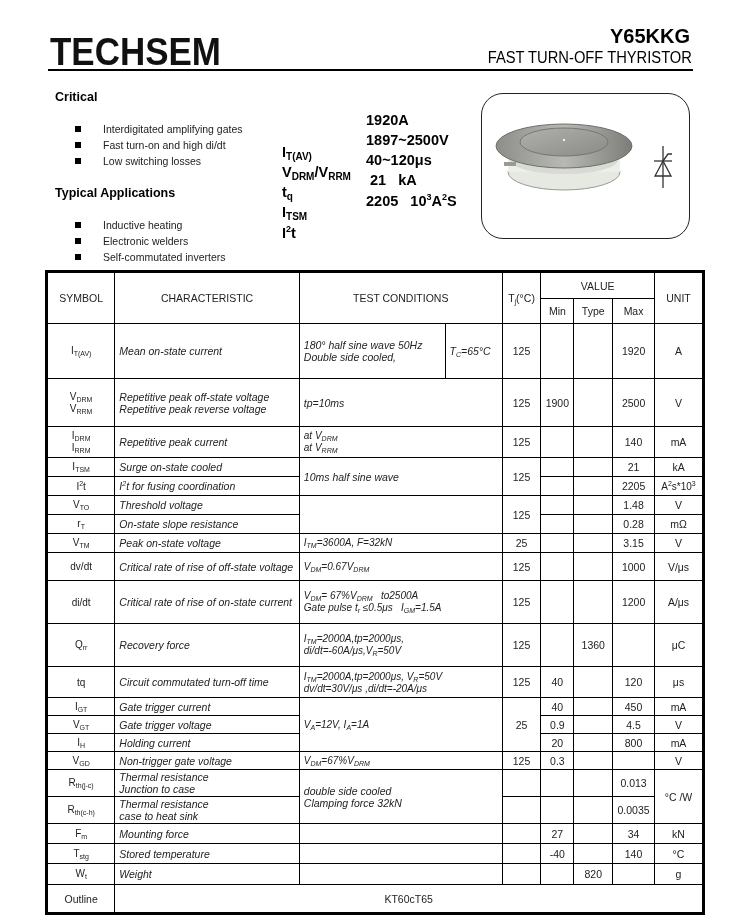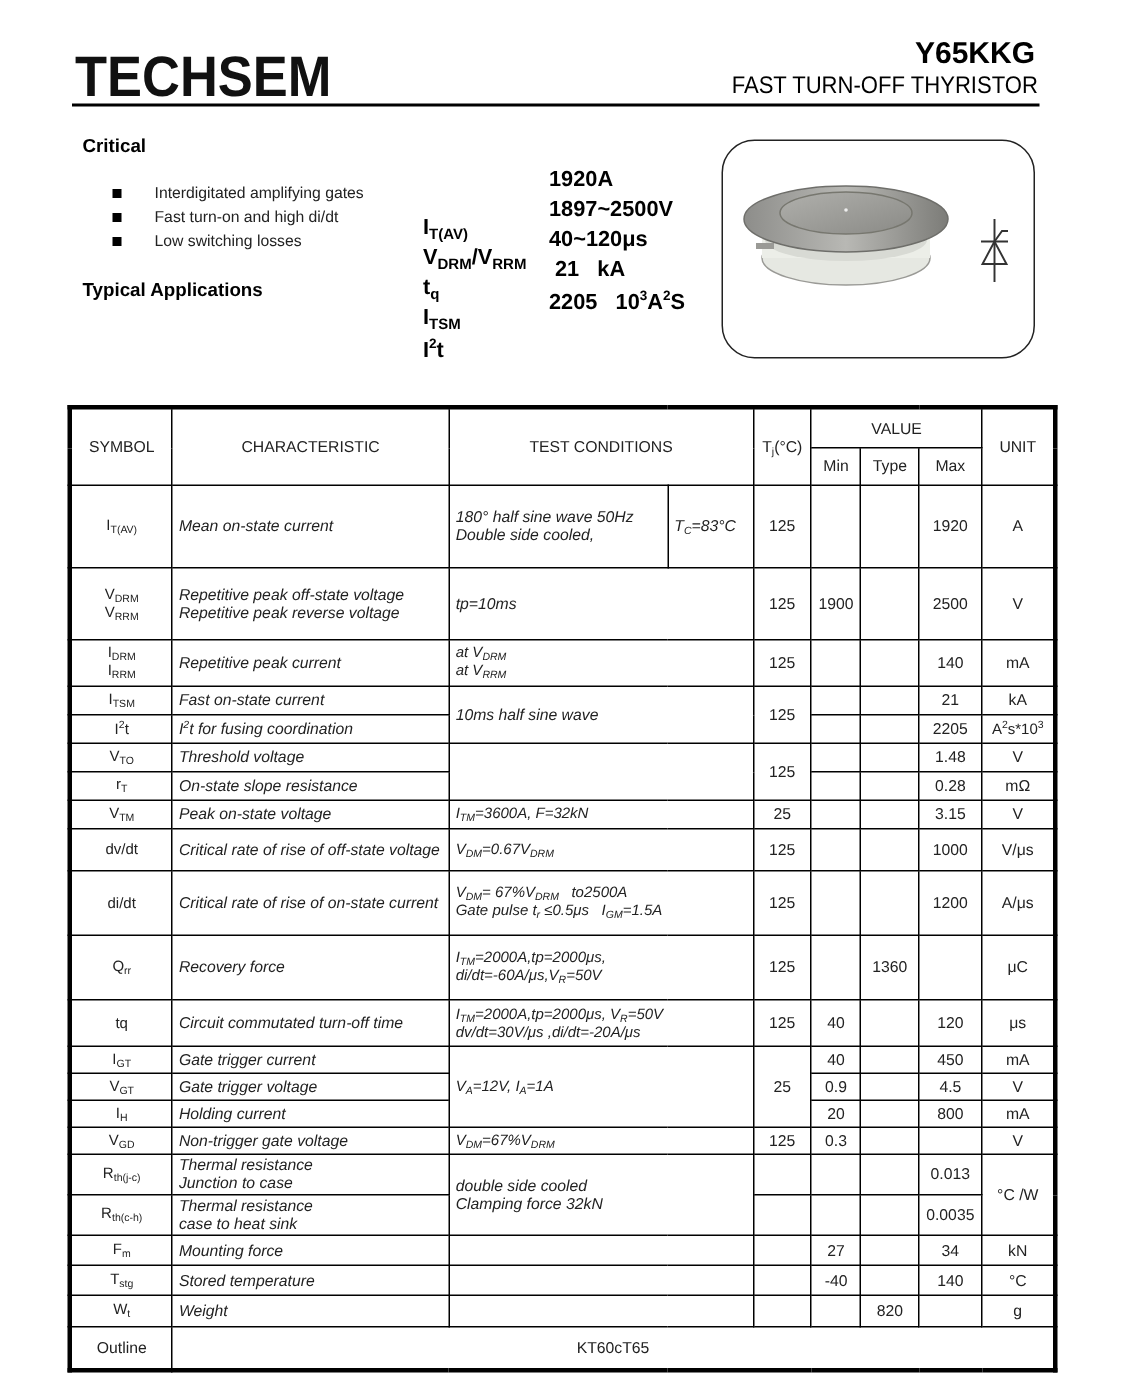--- a/index.html
+++ b/index.html
@@ -50,20 +50,25 @@
 <div class="header-rule"></div>
 
 <div class="features">
   <div class="sec-title">Critical</div>
   <ul class="feat-list">
     <li><span class="bullet"></span><span>Interdigitated amplifying gates</span></li>
     <li><span class="bullet"></span><span>Fast turn-on and high di/dt</span></li>
     <li><span class="bullet"></span><span>Low switching losses</span></li>
   </ul>
   <div class="sec-title">Typical Applications</div>
+  <ul class="feat-list">
+    <li><span class="bullet"></span><span>Inductive heating</span></li>
+    <li><span class="bullet"></span><span>Electronic welders</span></li>
+    <li><span class="bullet"></span><span>Self-commutated inverters</span></li>
+  </ul>
 </div>
 
 <div class="ratings">
   <div class="rating">
     <span class="sym"><span>I</span><sub>T(AV)</sub></span>
     <span class="val">1920A</span>
   </div>
   <div class="rating">
     <span class="sym"><span>V</span><sub>DRM</sub><span>/V</span><sub>RRM</sub></span>
     <span class="val">1897~2500V</span>
@@ -138,21 +143,21 @@
     <th>Max</th>
   </tr>
 
   <tr style="height:55px">
     <td class="sym-cell"><span>I</span><sub>T(AV)</sub></td>
     <td class="l">Mean on-state current</td>
     <td class="l" style="width:132px">
           <div>180° half sine wave 50Hz</div>
           <div>Double side cooled,</div>
         </td>
-    <td class="l"><span>T</span><sub class="s">C</sub><span>=83°C</span></td>
+    <td class="l"><span>T</span><sub class="s">C</sub><span>=65°C</span></td>
     <td class="c">125</td>
     <td class="c"></td>
     <td class="c"></td>
     <td class="c">1920</td>
     <td class="c">A</td>
   </tr>
 
   <tr style="height:48px">
     <td class="sym-cell">
           <div><span>V</span><sub>DRM</sub></div>
@@ -182,21 +187,21 @@
         </td>
     <td class="c">125</td>
     <td class="c"></td>
     <td class="c"></td>
     <td class="c">140</td>
     <td class="c">mA</td>
   </tr>
 
   <tr style="height:19px">
     <td class="sym-cell"><span>I</span><sub>TSM</sub></td>
-    <td class="l">Fast on-state current</td>
+    <td class="l">Surge on-state cooled</td>
     <td class="l" colspan="2" rowspan="2">10ms half sine wave</td>
     <td class="c" rowspan="2">125</td>
     <td class="c"></td>
     <td class="c"></td>
     <td class="c">21</td>
     <td class="c">kA</td>
   </tr>
 
   <tr style="height:19px">
     <td class="sym-cell"><span>I</span><sup class="s">2</sup><span>t</span></td>

